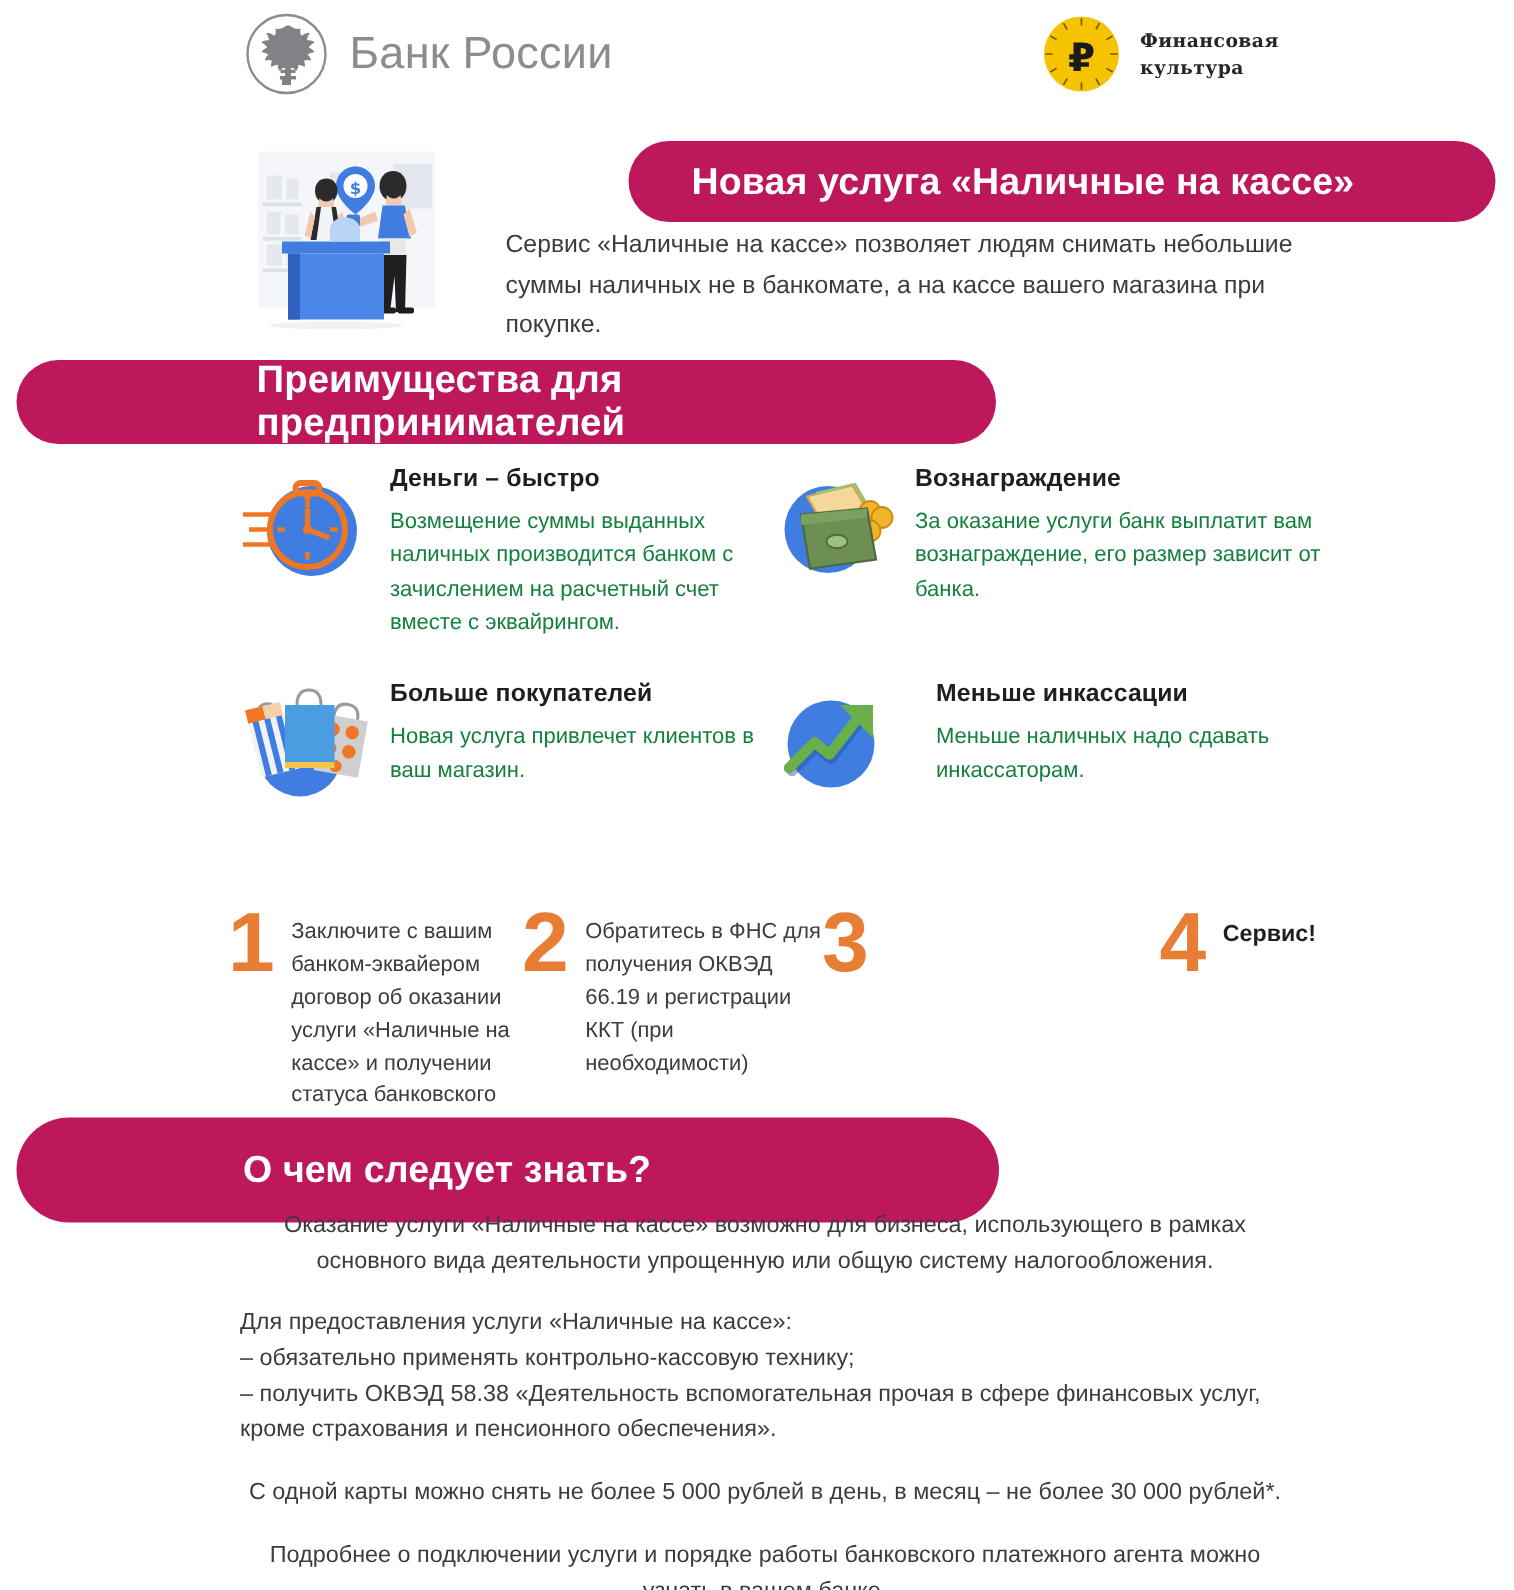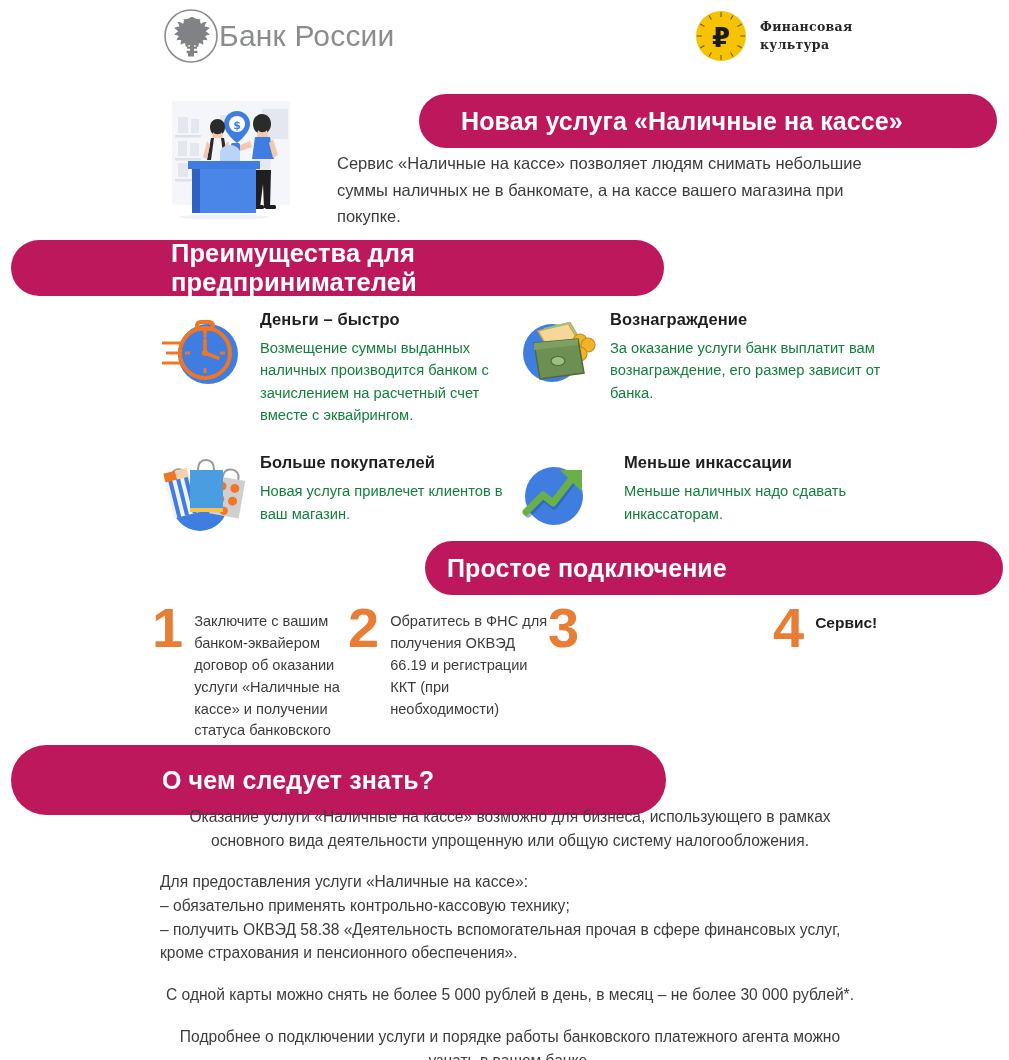--- a/index.html
+++ b/index.html
@@ -12,21 +12,21 @@
     height: 1060px;
     position: relative;
     font-family: "Liberation Sans", "DejaVu Sans", sans-serif;
     color: #3a3a3a;
     overflow: hidden;
   }
   .page { position: relative; width: 1009px; height: 1060px; }
 
   
   .header { position: absolute; left: 0; top: 0; width: 1009px; height: 80px; }
-  .cbr-logo { position: absolute; left: 163px; top: 8px; display: flex; align-items: center; }
+  .cbr-logo { position: absolute; left: 163px; top: 8px; display: flex; align-items: center; gap: 14px; }
   .cbr-emblem { width: 56px; height: 56px; flex: 0 0 auto; }
   .cbr-name {
     font-size: 30px; color: #8a8c8e; letter-spacing: .2px;
     font-family: "Liberation Sans", sans-serif; font-weight: 400;
   }
   .fk-logo { position: absolute; left: 694px; top: 9px; display: flex; align-items: center; gap: 12px; }
   .fk-coin { width: 54px; height: 54px; flex: 0 0 auto; }
   .fk-name {
     font-size: 12.5px; font-weight: bold; color: #262626; line-height: 1.45;
     font-family: "DejaVu Serif", serif; letter-spacing: .3px;
@@ -306,23 +306,20 @@
         </span>
         <div class="benefit-body">
           <div class="benefit-title">Меньше инкассации</div>
           <div class="benefit-desc">Меньше наличных надо сдавать инкассаторам.</div>
         </div>
       </div>
 
     </div>
   </div>
 
-  <div class="banner banner-3">
-    <span>Простое подключение</span>
-  </div>
 
   <div class="steps">
     <div class="step step-1">
       <span class="step-num">1</span>
       <span class="step-text">Заключите с вашим банком-эквайером договор об оказании услуги «Наличные на кассе» и получении статуса банковского платежного агента</span>
     </div>
     <div class="step step-2">
       <span class="step-num">2</span>
       <span class="step-text">Обратитесь  в ФНС для получения ОКВЭД 66.19 и регистрации ККТ (при необходимости)</span>
     </div>

